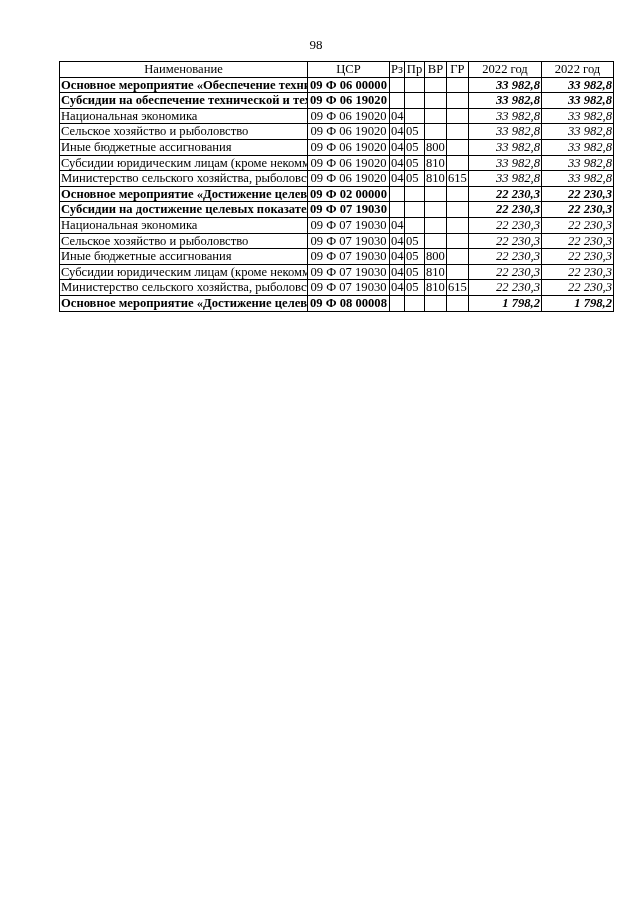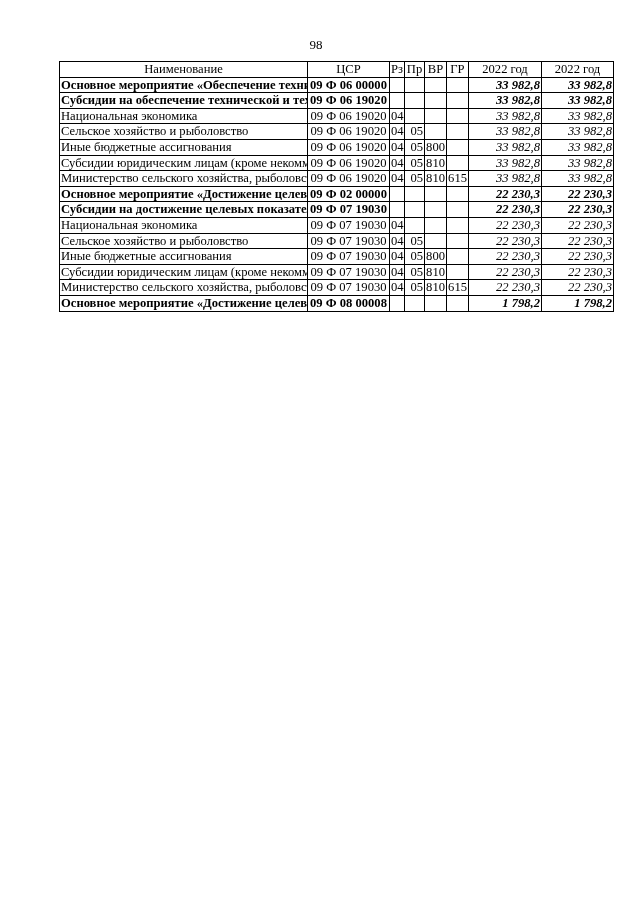--- a/index.html
+++ b/index.html
@@ -7,21 +7,21 @@
          font-family: "Liberation Serif", "DejaVu Serif", serif; color: #000; }
   .page-number { position: absolute; top: 37px; left: 0; width: 632px; text-align: center;
                  font-size: 13px; line-height: 15px; }
   table.budget { position: absolute; left: 59px; top: 61px; border-collapse: collapse;
                  table-layout: fixed; width: 554px; font-size: 12.6px; line-height: 14.6px; }
   table.budget td, table.budget th { border: 1px solid #000; padding: 0 1px; vertical-align: bottom;
                  overflow: hidden; white-space: nowrap; }
   table.budget th { font-weight: normal; text-align: center; vertical-align: middle; height: 14px; }
   td.name { white-space: normal; text-align: justify; text-align-last: left; }
   td.csr { text-align: center; padding-left: 1px; }
-  td.code { text-align: right; padding-left: 1px; }
+  td.code { text-align: left; padding-left: 1px; }
   td.num { text-align: right; padding-right: 1px; font-style: italic; }
   tr.bold td { font-weight: bold; }
   col.c-name { width: 248px; }
   col.c-csr { width: 82px; }
   col.c-rz { width: 15px; }
   col.c-pr { width: 20px; }
   col.c-vr { width: 22px; }
   col.c-gr { width: 22px; }
   col.c-y19 { width: 73px; }
   col.c-y20 { width: 72px; }

